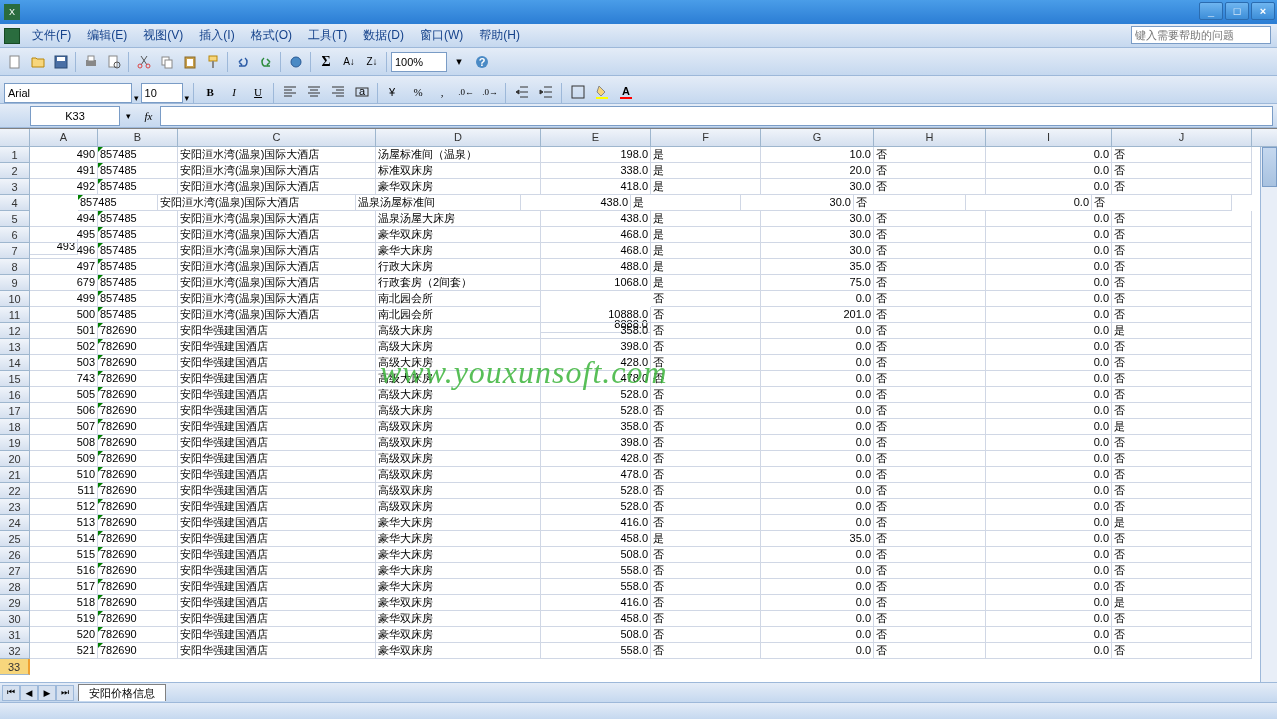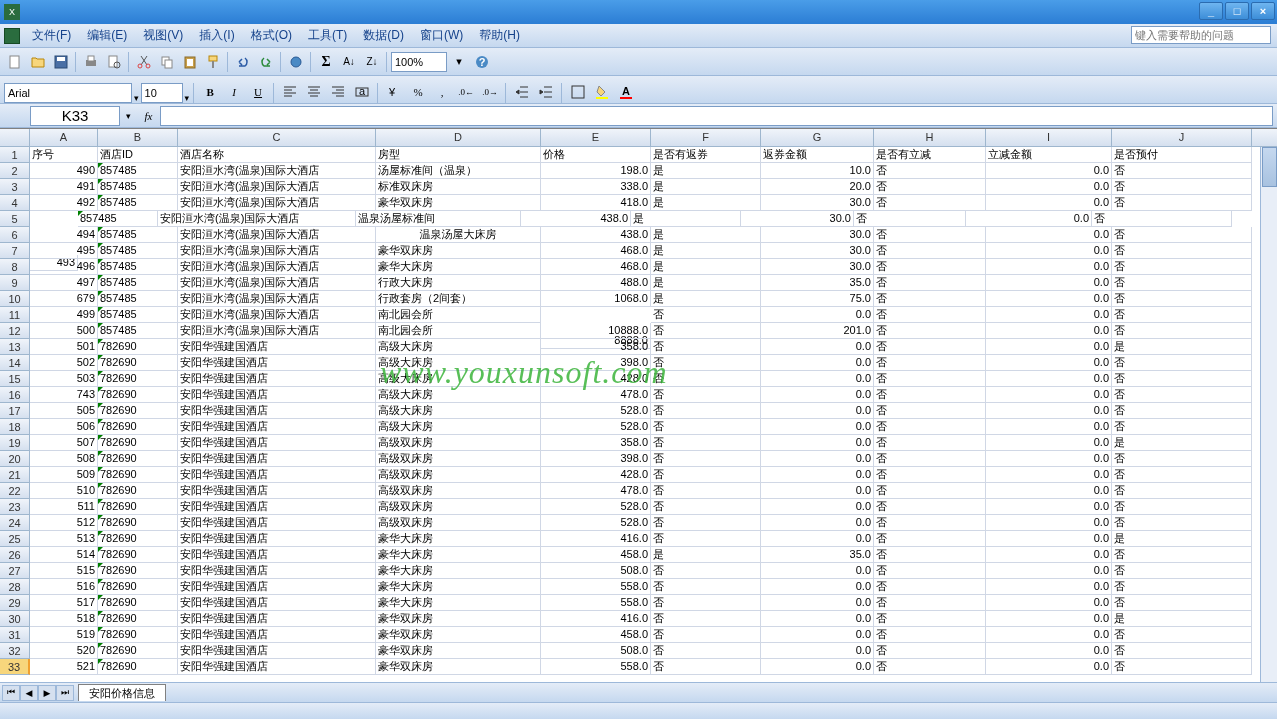--- a/index.html
+++ b/index.html
@@ -15,21 +15,21 @@
 .help-box{position:absolute;right:6px;top:26px;width:140px;height:18px;background:#fff;border:1px solid #7a9cc6;font-size:11px;color:#999;padding:1px 3px}
 .toolbar{height:28px;background:linear-gradient(#e4ecf7,#c5d8ef);display:flex;align-items:center;padding:0 4px;border-bottom:1px solid #9db8d9;gap:1px}
 .tb-btn{width:22px;height:22px;display:flex;align-items:center;justify-content:center;border:1px solid transparent}
 .sep{width:2px;height:20px;border-left:1px solid #9db8d9;margin:0 2px}
 .zoom-box{width:56px;height:20px;background:#fff;border:1px solid #7a9cc6;padding:0 3px;display:flex;align-items:center;font-size:11px}
 .format-bar{height:28px;background:linear-gradient(#e4ecf7,#c5d8ef);display:flex;align-items:flex-end;padding:0 4px;border-bottom:1px solid #9db8d9;gap:2px}
 .font-name{width:128px;height:20px;background:#fff;border:1px solid #7a9cc6;padding:0 3px;font-size:11px}
 .font-size{width:42px;height:20px;background:#fff;border:1px solid #7a9cc6;padding:0 3px;font-size:11px}
 .fmt-btn{width:22px;height:22px;display:flex;align-items:center;justify-content:center;font-family:serif}
 .formula-bar{height:24px;background:linear-gradient(#e4ecf7,#c5d8ef);display:flex;align-items:center;border-bottom:1px solid #9db8d9}
-.name-box{width:90px;height:20px;background:#fff;border:1px solid #7a9cc6;margin-left:30px;text-align:center;font-size:15px;padding:2px}
+.name-box{width:90px;height:20px;background:#fff;border:1px solid #7a9cc6;margin-left:30px;text-align:center;font-size:11px;padding:2px}
 .fx-label{margin:0 8px;font-style:italic;font-family:serif}
 .formula-input{flex:1;height:20px;background:#fff;border:1px solid #7a9cc6;margin-right:4px}
 .grid-area{position:relative;height:558px;overflow:hidden;border-top:1px solid #808080}
 .col-headers{display:flex;height:18px;background:linear-gradient(#f0f4fa,#d5e0ef);border-bottom:1px solid #9eb6ce;position:relative}
 .corner{width:30px;height:18px;background:linear-gradient(#f0f4fa,#d5e0ef);border-right:1px solid #9eb6ce;border-bottom:1px solid #9eb6ce}
 .col-h{height:18px;border-right:1px solid #9eb6ce;text-align:center;font-size:11px;color:#333;padding-top:2px}
 .grid-body{display:flex}
 .row-headers{width:30px}
 .row-h{height:16px;background:linear-gradient(#f0f4fa,#d5e0ef);border-right:1px solid #9eb6ce;border-bottom:1px solid #9eb6ce;text-align:center;font-size:11px;color:#333;line-height:16px}
 .row-h.sel{background:#f7d67c;border-right:2px solid #f0a030}
@@ -289,32 +289,20 @@
         <div class="row-h">27</div>
         <div class="row-h">28</div>
         <div class="row-h">29</div>
         <div class="row-h">30</div>
         <div class="row-h">31</div>
         <div class="row-h">32</div>
         <div class="row-h sel">33</div>
       </div>
     <div class="cells" id="cells-container">
         <div class="row">
-          <div class="cell" style="width: 68px;">序号</div>
-          <div class="cell" style="width: 80px;">酒店ID</div>
-          <div class="cell" style="width: 198px;">酒店名称</div>
-          <div class="cell" style="width: 165px;">房型</div>
-          <div class="cell" style="width: 110px;">价格</div>
-          <div class="cell" style="width: 110px;">是否有返券</div>
-          <div class="cell" style="width: 113px;">返券金额</div>
-          <div class="cell" style="width: 112px;">是否有立减</div>
-          <div class="cell" style="width: 126px;">立减金额</div>
-          <div class="cell" style="width: 140px;">是否预付</div>
-        </div>
-        <div class="row">
           <div class="cell num" style="width: 68px;">490</div>
           <div class="cell green-tri" style="width: 80px;">857485</div>
           <div class="cell" style="width: 198px;">安阳洹水湾(温泉)国际大酒店</div>
           <div class="cell" style="width: 165px;">汤屋标准间（温泉）</div>
           <div class="cell num" style="width: 110px;">198.0</div>
           <div class="cell" style="width: 110px;">是</div>
           <div class="cell num" style="width: 113px;">10.0</div>
           <div class="cell" style="width: 112px;">否</div>
           <div class="cell num" style="width: 126px;">0.0</div>
           <div class="cell" style="width: 140px;">否</div>
@@ -352,21 +340,21 @@
           <div class="cell" style="width: 110px;">是</div>
           <div class="cell num" style="width: 113px;">30.0</div>
           <div class="cell" style="width: 112px;">否</div>
           <div class="cell num" style="width: 126px;">0.0</div>
           <div class="cell" style="width: 140px;">否</div>
         </div>
         <div class="row">
           <div class="cell num" style="width: 68px;">494</div>
           <div class="cell green-tri" style="width: 80px;">857485</div>
           <div class="cell" style="width: 198px;">安阳洹水湾(温泉)国际大酒店</div>
-          <div class="cell" style="width: 165px; text-align: center;">温泉汤屋大床房</div>
+          <div class="cell" style="width: 165px;">温泉汤屋大床房</div>
           <div class="cell num" style="width: 110px;">438.0</div>
           <div class="cell" style="width: 110px;">是</div>
           <div class="cell num" style="width: 113px;">30.0</div>
           <div class="cell" style="width: 112px;">否</div>
           <div class="cell num" style="width: 126px;">0.0</div>
           <div class="cell" style="width: 140px;">否</div>
         </div>
         <div class="row">
           <div class="cell num" style="width: 68px;">495</div>
           <div class="cell green-tri" style="width: 80px;">857485</div>

